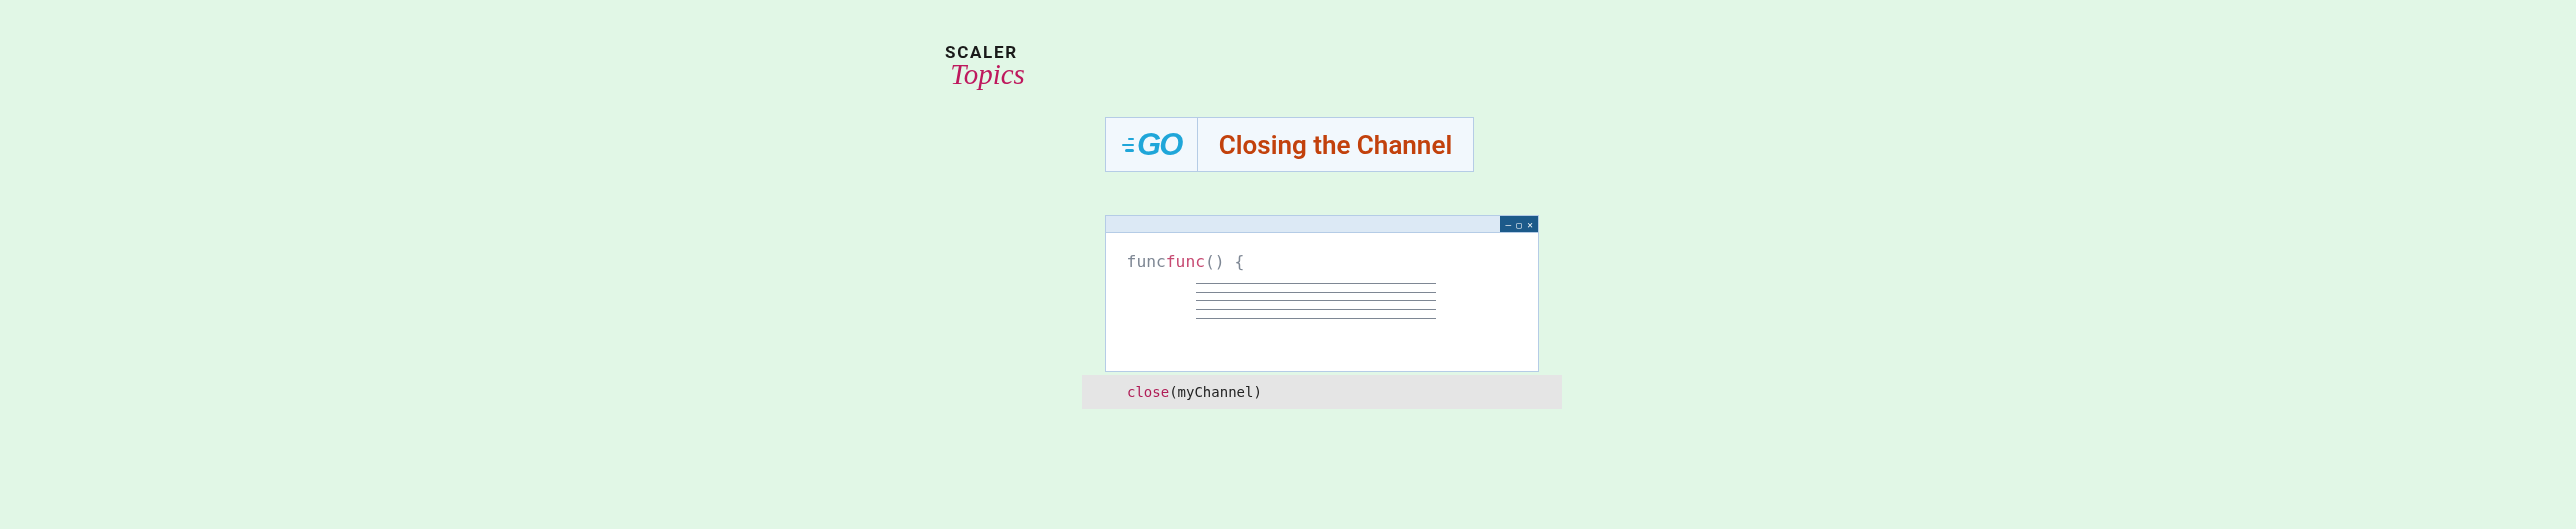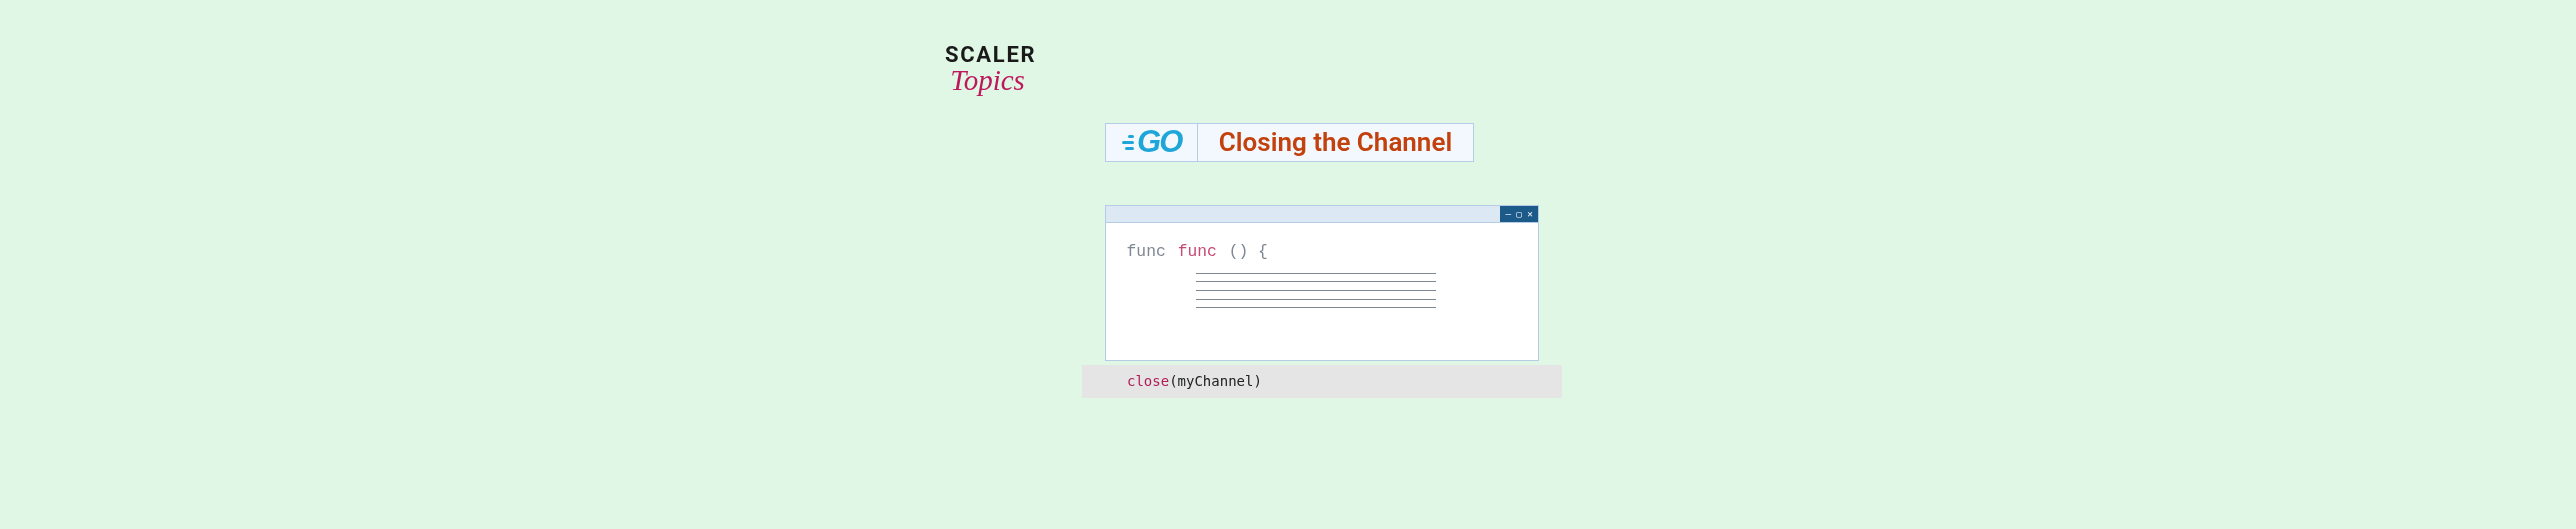--- a/index.html
+++ b/index.html
@@ -12,40 +12,40 @@
   }
   .content {
     position: absolute;
     left: 945px;
     top: 43px;
     width: 687px;
   }
   .logo {
     font-weight: 700;
     letter-spacing: 1.7px;
-    font-size: 22px;
+    font-size: 17px;
     color: #1a1a1a;
     line-height: 1.1;
   }
   .logo-sub {
     font-family: cursive;
     font-size: 29px;
     color: #be185d;
     font-style: italic;
     margin-top: -3.4px;
     margin-left: 5.2px;
   }
   .title-bar {
     margin-top: 26px;
     margin-left: 160px;
     display: inline-flex;
     align-items: stretch;
     border: 1.7px solid #b5cce6;
     background: #f2f8fd;
-    height: 39px;
+    height: 55px;
   }
   .go-logo-cell {
     display: flex;
     align-items: center;
     justify-content: center;
     padding: 0 15.5px;
     border-right: 1.7px solid #b5cce6;
   }
   .go-logo {
     font-family: Arial, sans-serif;
@@ -108,21 +108,21 @@
     font-size: 9.4px;
     font-family: monospace;
   }
   .window-body {
     padding: 19px 20.6px 52px 20.6px;
     font-family: "Menlo", "Consolas", monospace;
     font-size: 16.3px;
     color: #7e8794;
     position: relative;
   }
-  .code-line1 { display: flex; gap: 12px; font-family: Liberation Mono, monospace; }
+  .code-line1 { display: flex; gap: 0; }
   .kw-func { color: #7e8794; }
   .fn-main { color: #c74a72; }
   .paren-brace { color: #7e8794; }
   .placeholder-lines {
     margin-top: 12px;
     margin-left: 69px;
     width: 240px;
     display: flex;
     flex-direction: column;
     gap: 7.7px;

